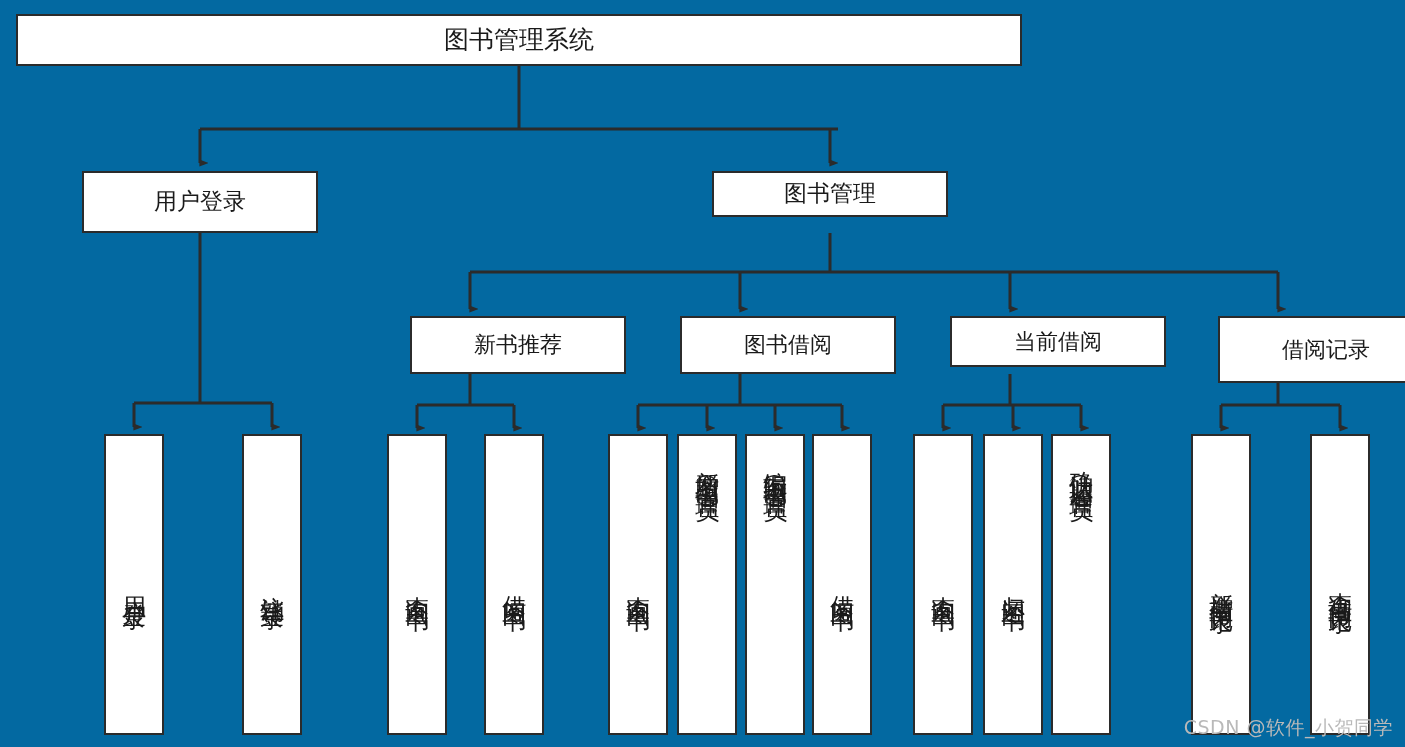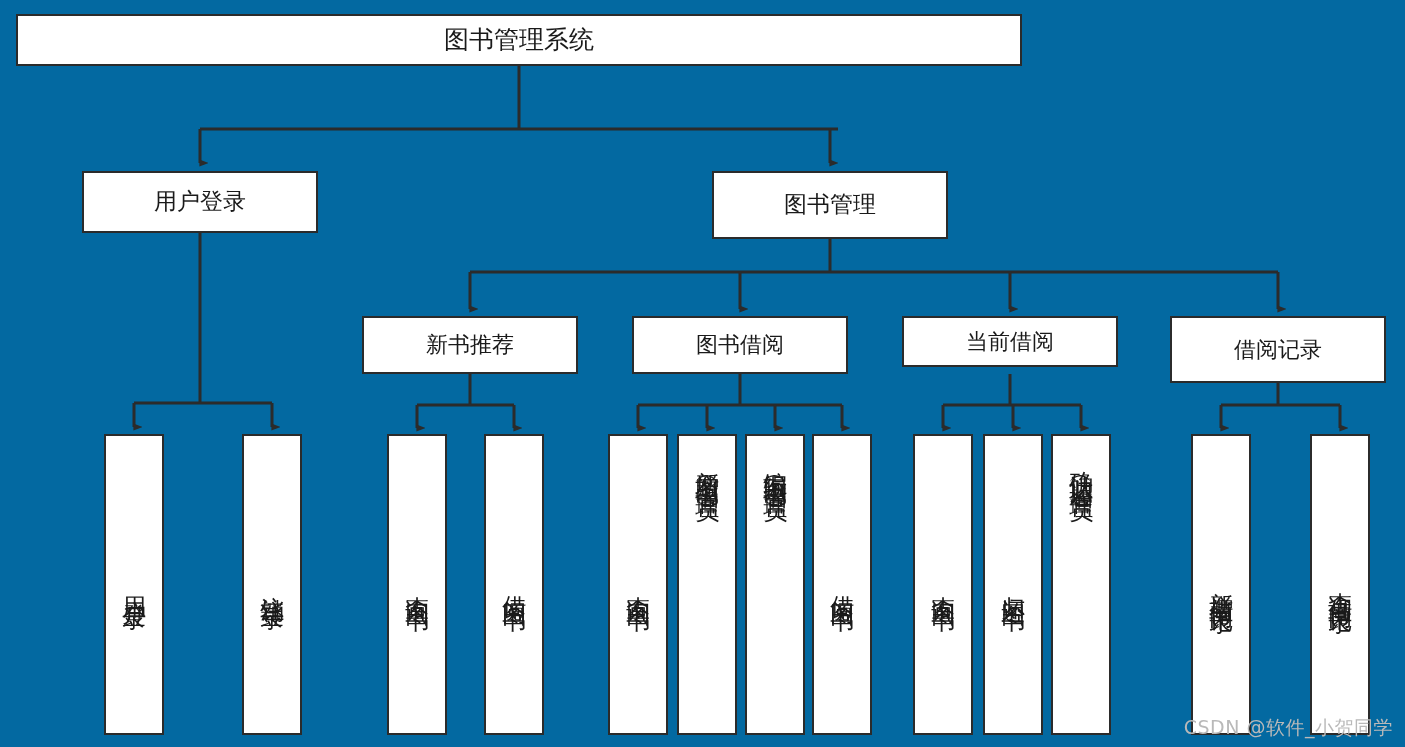--- a/index.html
+++ b/index.html
@@ -32,21 +32,21 @@
     background: #ffffff;
     display: flex;
     align-items: center;
     justify-content: center;
     color: #1a1a1a;
     line-height: 1.18;
     text-align: center;
   }
   .node.level-0 { font-size: 25px; }
   .node.level-1 { font-size: 23px; }
-  .node.level-2 { font-size: 22px; }
+  .node.level-2 { font-size: 22px; margin-left: 48px; }
   .node.leaf {
     font-size: 24px;
     align-items: flex-start;
     justify-content: center;
     padding-top: 16px;
   }
   .node.leaf.v-center {
     align-items: center;
     padding-top: 0;
   }
@@ -126,21 +126,21 @@
     </g>
   </svg>
 
   <div class="node level-0" style="left:16px; top:14px; width:1006px; height:52px;">
     <span class="hlabel">图书管理系统</span>
   </div>
 
   <div class="node level-1" style="left:82px; top:171px; width:236px; height:62px;">
     <span class="hlabel">用户登录</span>
   </div>
-  <div class="node level-1" style="left:712px; top:171px; width:236px; height:68px;">
+  <div class="node level-1" style="left:712px; top:171px; width:236px; height:46px;">
     <span class="hlabel">图书管理</span>
   </div>
 
   <div class="node level-2" style="left:362px; top:316px; width:216px; height:58px;">
     <span class="hlabel">新书推荐</span>
   </div>
   <div class="node level-2" style="left:632px; top:316px; width:216px; height:58px;">
     <span class="hlabel">图书借阅</span>
   </div>
   <div class="node level-2" style="left:902px; top:316px; width:216px; height:51px;">

